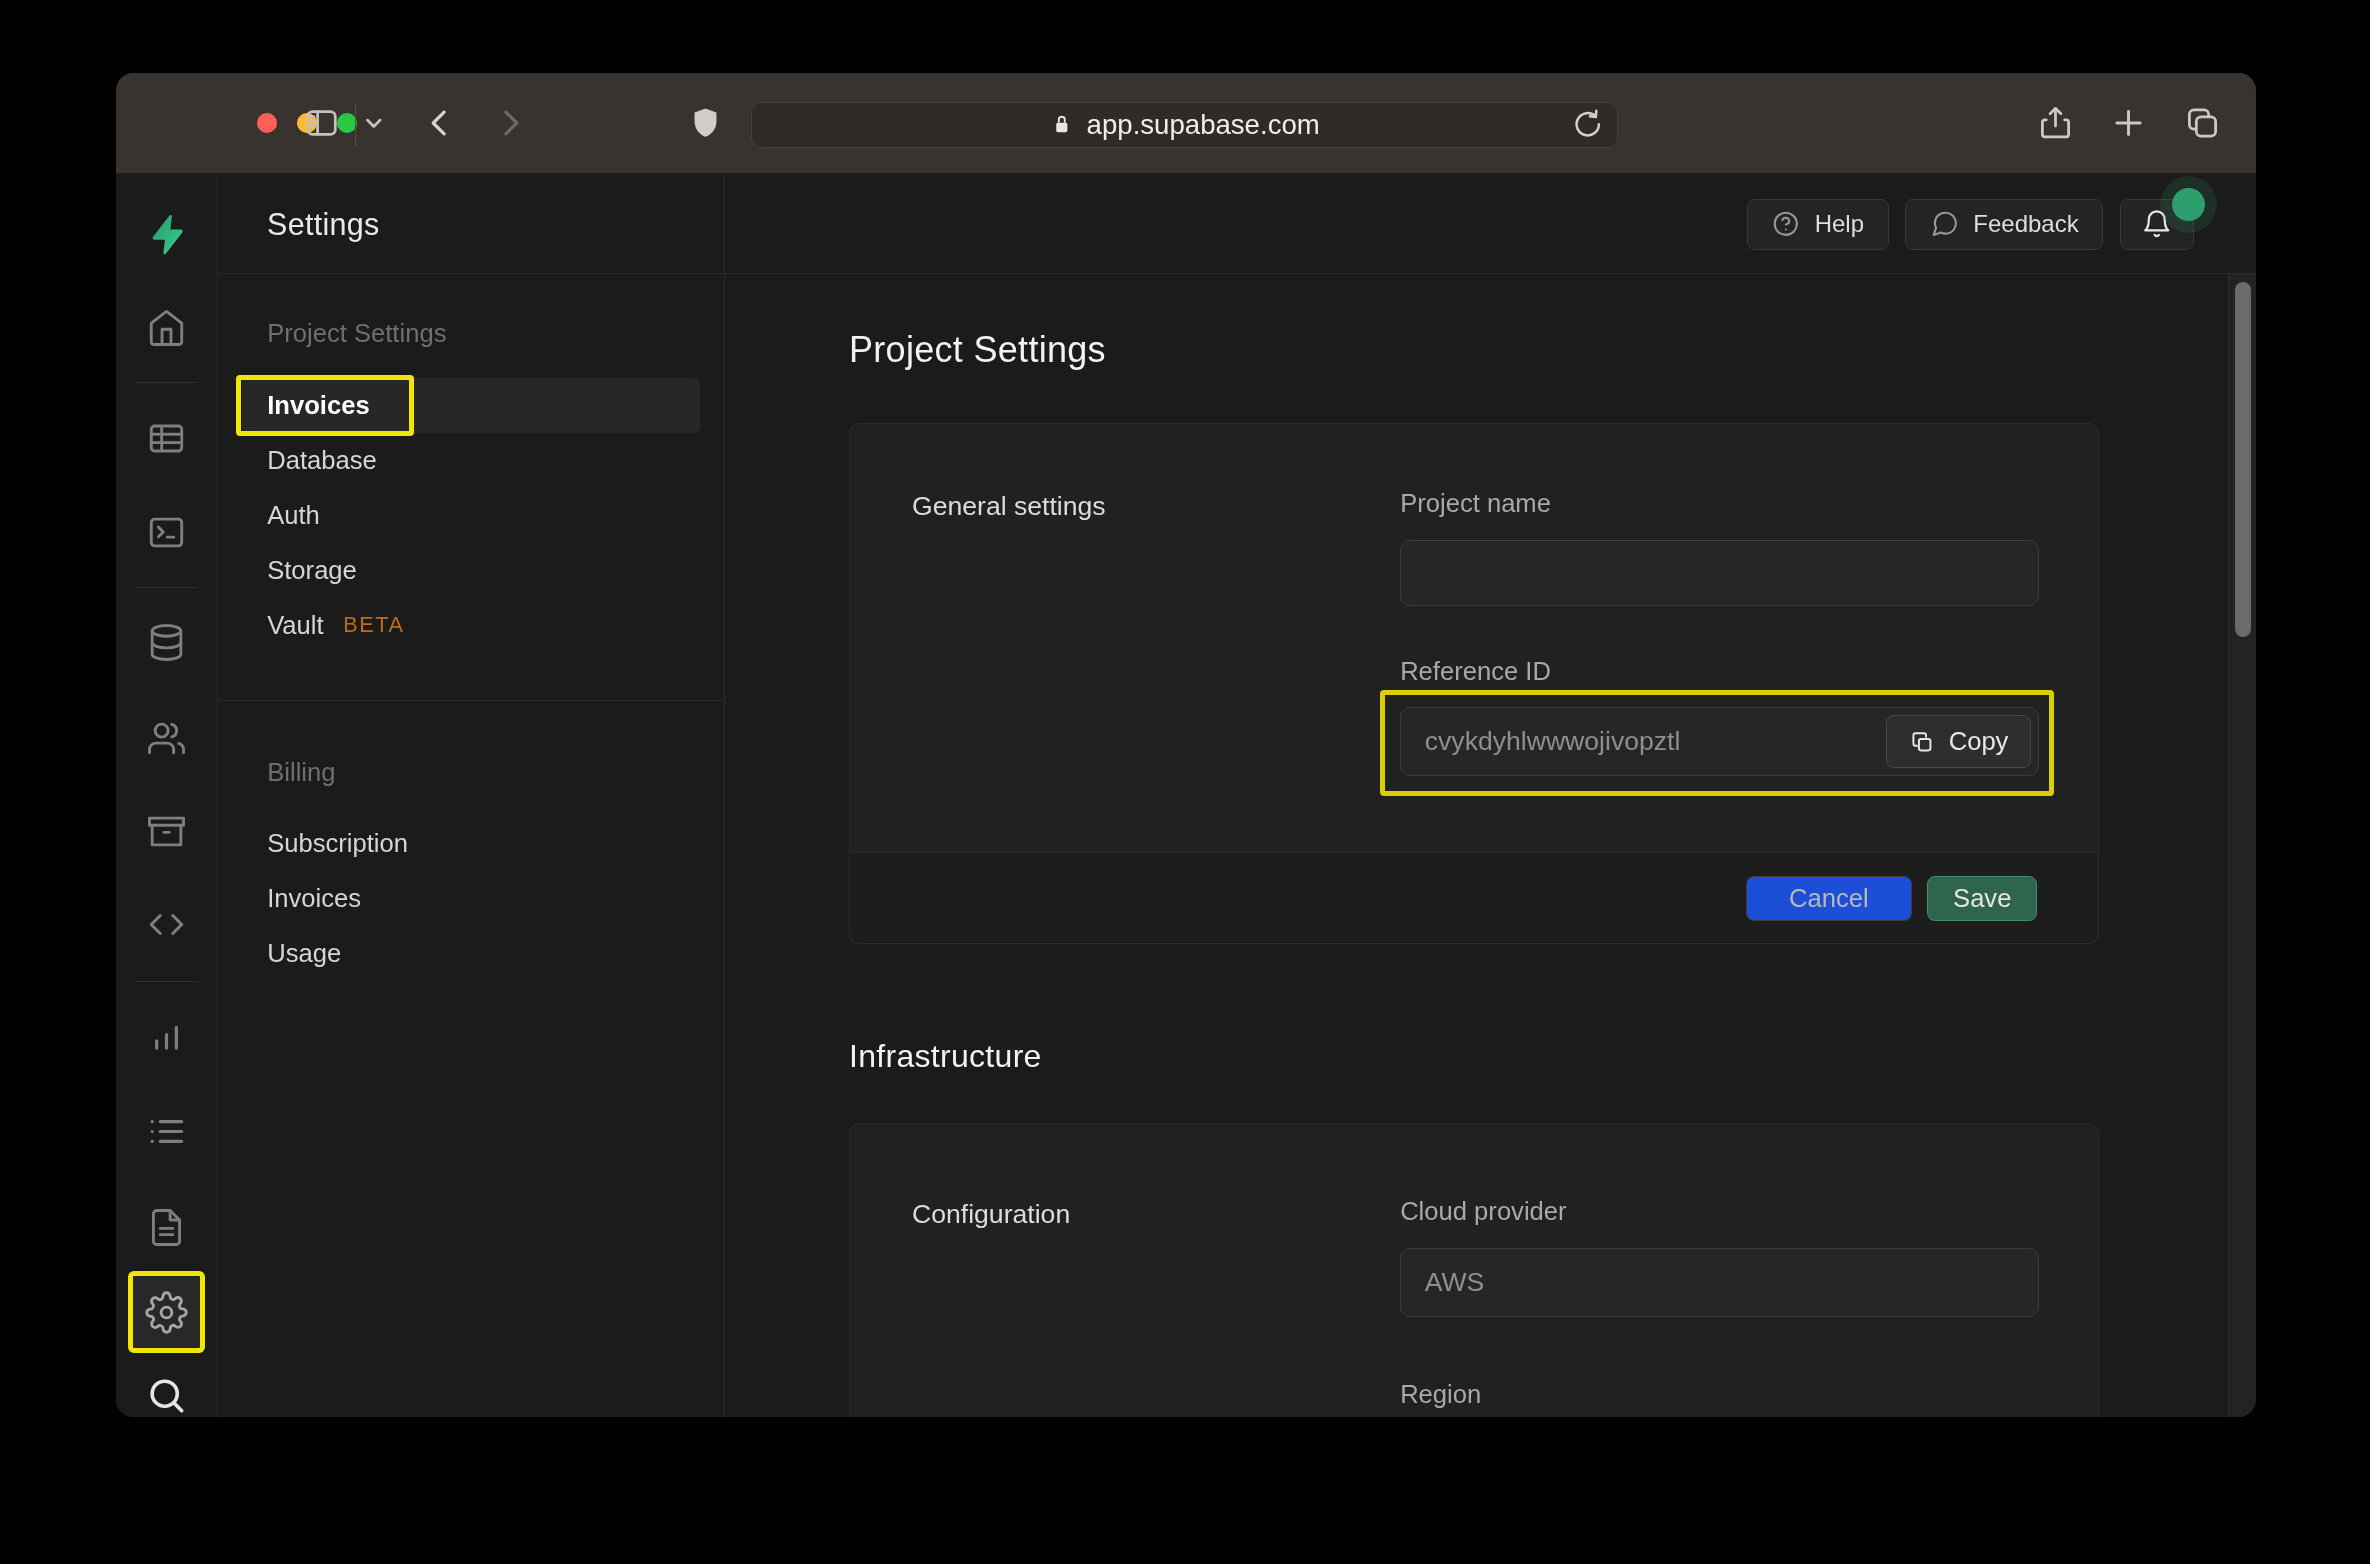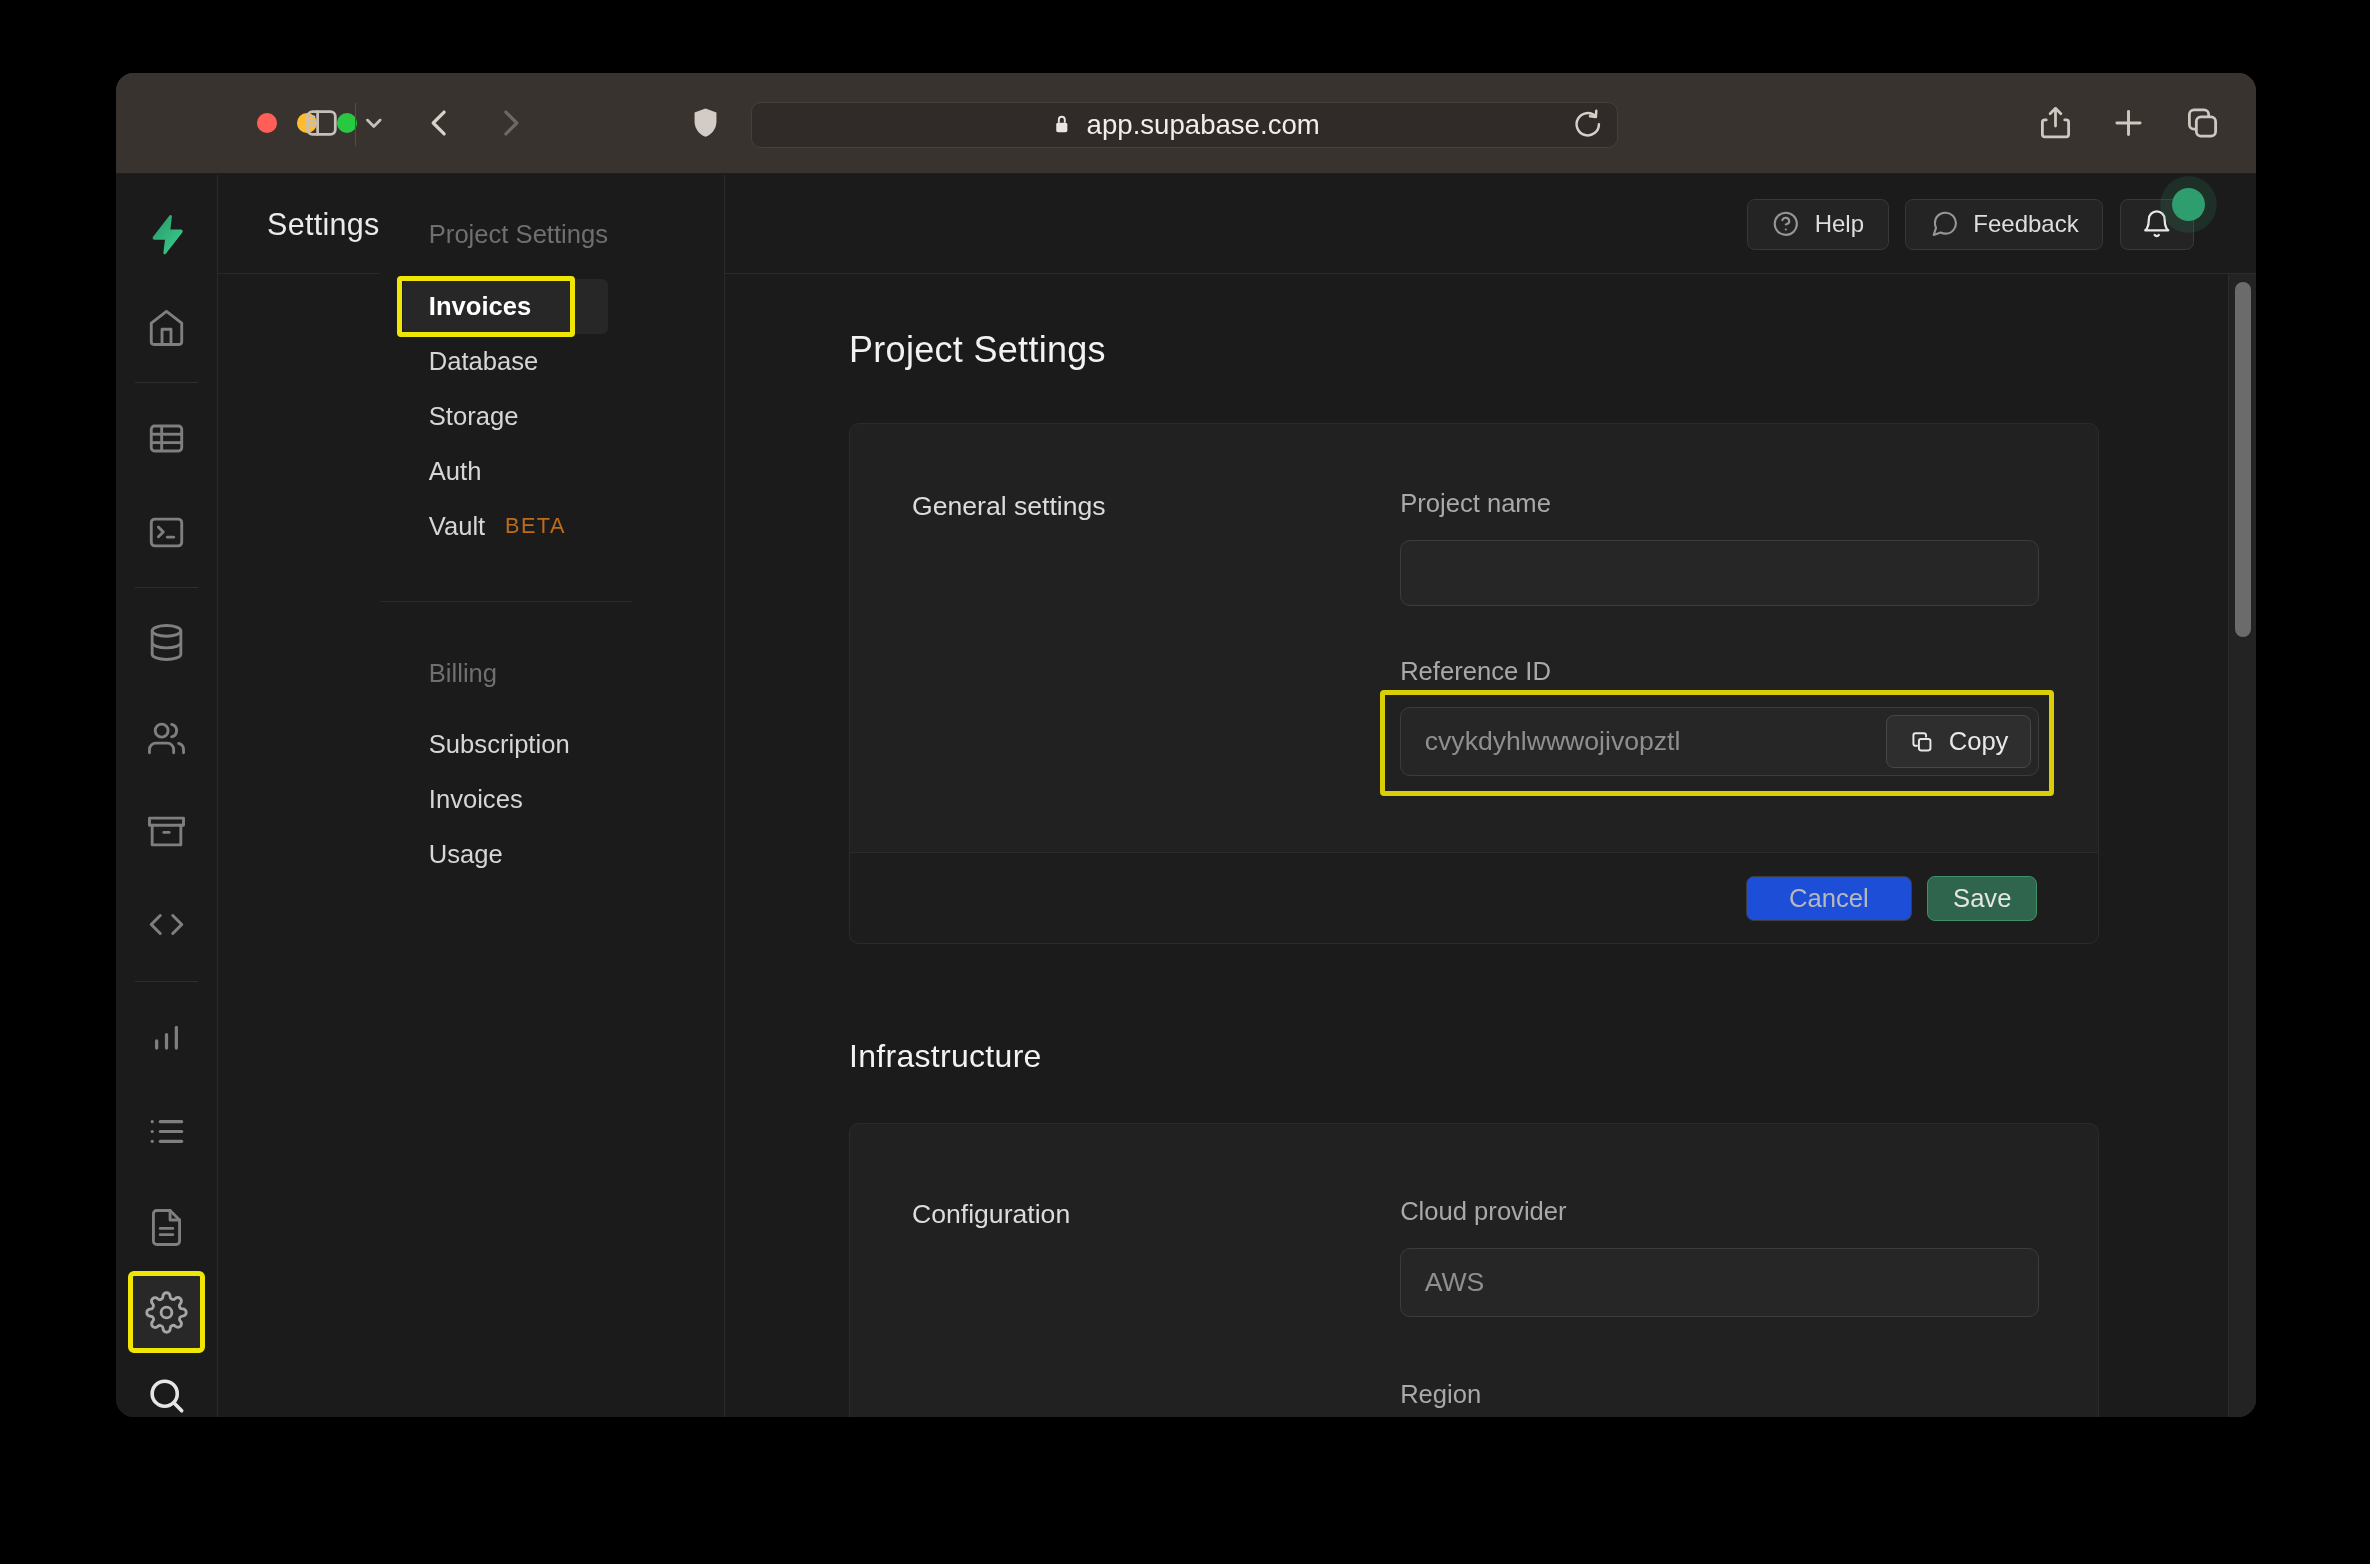--- a/index.html
+++ b/index.html
@@ -36,21 +36,21 @@
   .m-home{margin-top:49px}.m-d1{margin-top:32.5px}.m-table{margin-top:35px}.m-term{margin-top:51px}
   .m-d2{margin-top:32.5px}.m-db{margin-top:33px}.m-users{margin-top:53px}.m-store{margin-top:50px}
   .m-code{margin-top:50px}.m-d3{margin-top:35px}.m-chart{margin-top:32.5px}.m-list{margin-top:53px}.m-file{margin-top:53px}
   .gear-box { margin-top:21.7px; width:77px; height:89px; border:5.9px solid #f0e606; border-radius:5.9px;
     background:#282828; display:flex; align-items:center; justify-content:center; }
   .gear-box .ric{ color:#a6a6a6; }
   .m-search{margin-top:20.7px}
   .search-ric{ color:#e6e6e6 !important; }
 
   
-  .sidebar { width:507px; flex-shrink:0; border-right:1px solid #2a2a2a; display:flex; flex-direction:row; }
+  .sidebar { width:507px; flex-shrink:0; border-right:1px solid #2a2a2a; display:flex; flex-direction:column; }
   .sidebar-header { height:99px; flex-shrink:0; border-bottom:1px solid #2a2a2a; display:flex; align-items:center; padding-left:49px; }
   .sidebar-title { font-size:30.5px; color:#eaeaea; letter-spacing:0.3px; }
   .sidebar-body { padding:45px 23.6px 0; }
   .sec-heading { color:#6f6f6f; font-size:25.6px; padding-left:25.6px; margin-bottom:29.6px; }
   .nav-item { height:55px; display:flex; align-items:center; padding-left:25.6px; font-size:25.6px; color:#d6d6d6; border-radius:5.9px; position:relative; }
   .nav-item.active { background:#272727; color:#fff; font-weight:700; }
   .hl-general { position:absolute; left:-5.9px; top:-3px; width:178px; height:61px; border:5.9px solid #f0e606; border-radius:3.9px; pointer-events:none; }
   .badge-beta { color:#bd6c1d; font-size:21.7px; margin-left:19.7px; letter-spacing:1.5px; }
   .side-div { height:1px; background:#2a2a2a; margin:47px -23.6px 57px; }
 
@@ -292,24 +292,24 @@
         <div class="sec-heading">Project Settings</div>
 
         <div class="nav-item active">
           <span>Invoices</span>
           <span class="hl-general"></span>
         </div>
         <div class="nav-item">
           <span>Database</span>
         </div>
         <div class="nav-item">
+          <span>Auth</span>
+        </div>
+        <div class="nav-item">
           <span>Storage</span>
-        </div>
-        <div class="nav-item">
-          <span>Auth</span>
         </div>
         <div class="nav-item">
           <span>Vault</span>
           <span class="badge-beta">BETA</span>
         </div>
 
         <div class="side-div"></div>
 
         <div class="sec-heading">Billing</div>
         <div class="nav-item">

